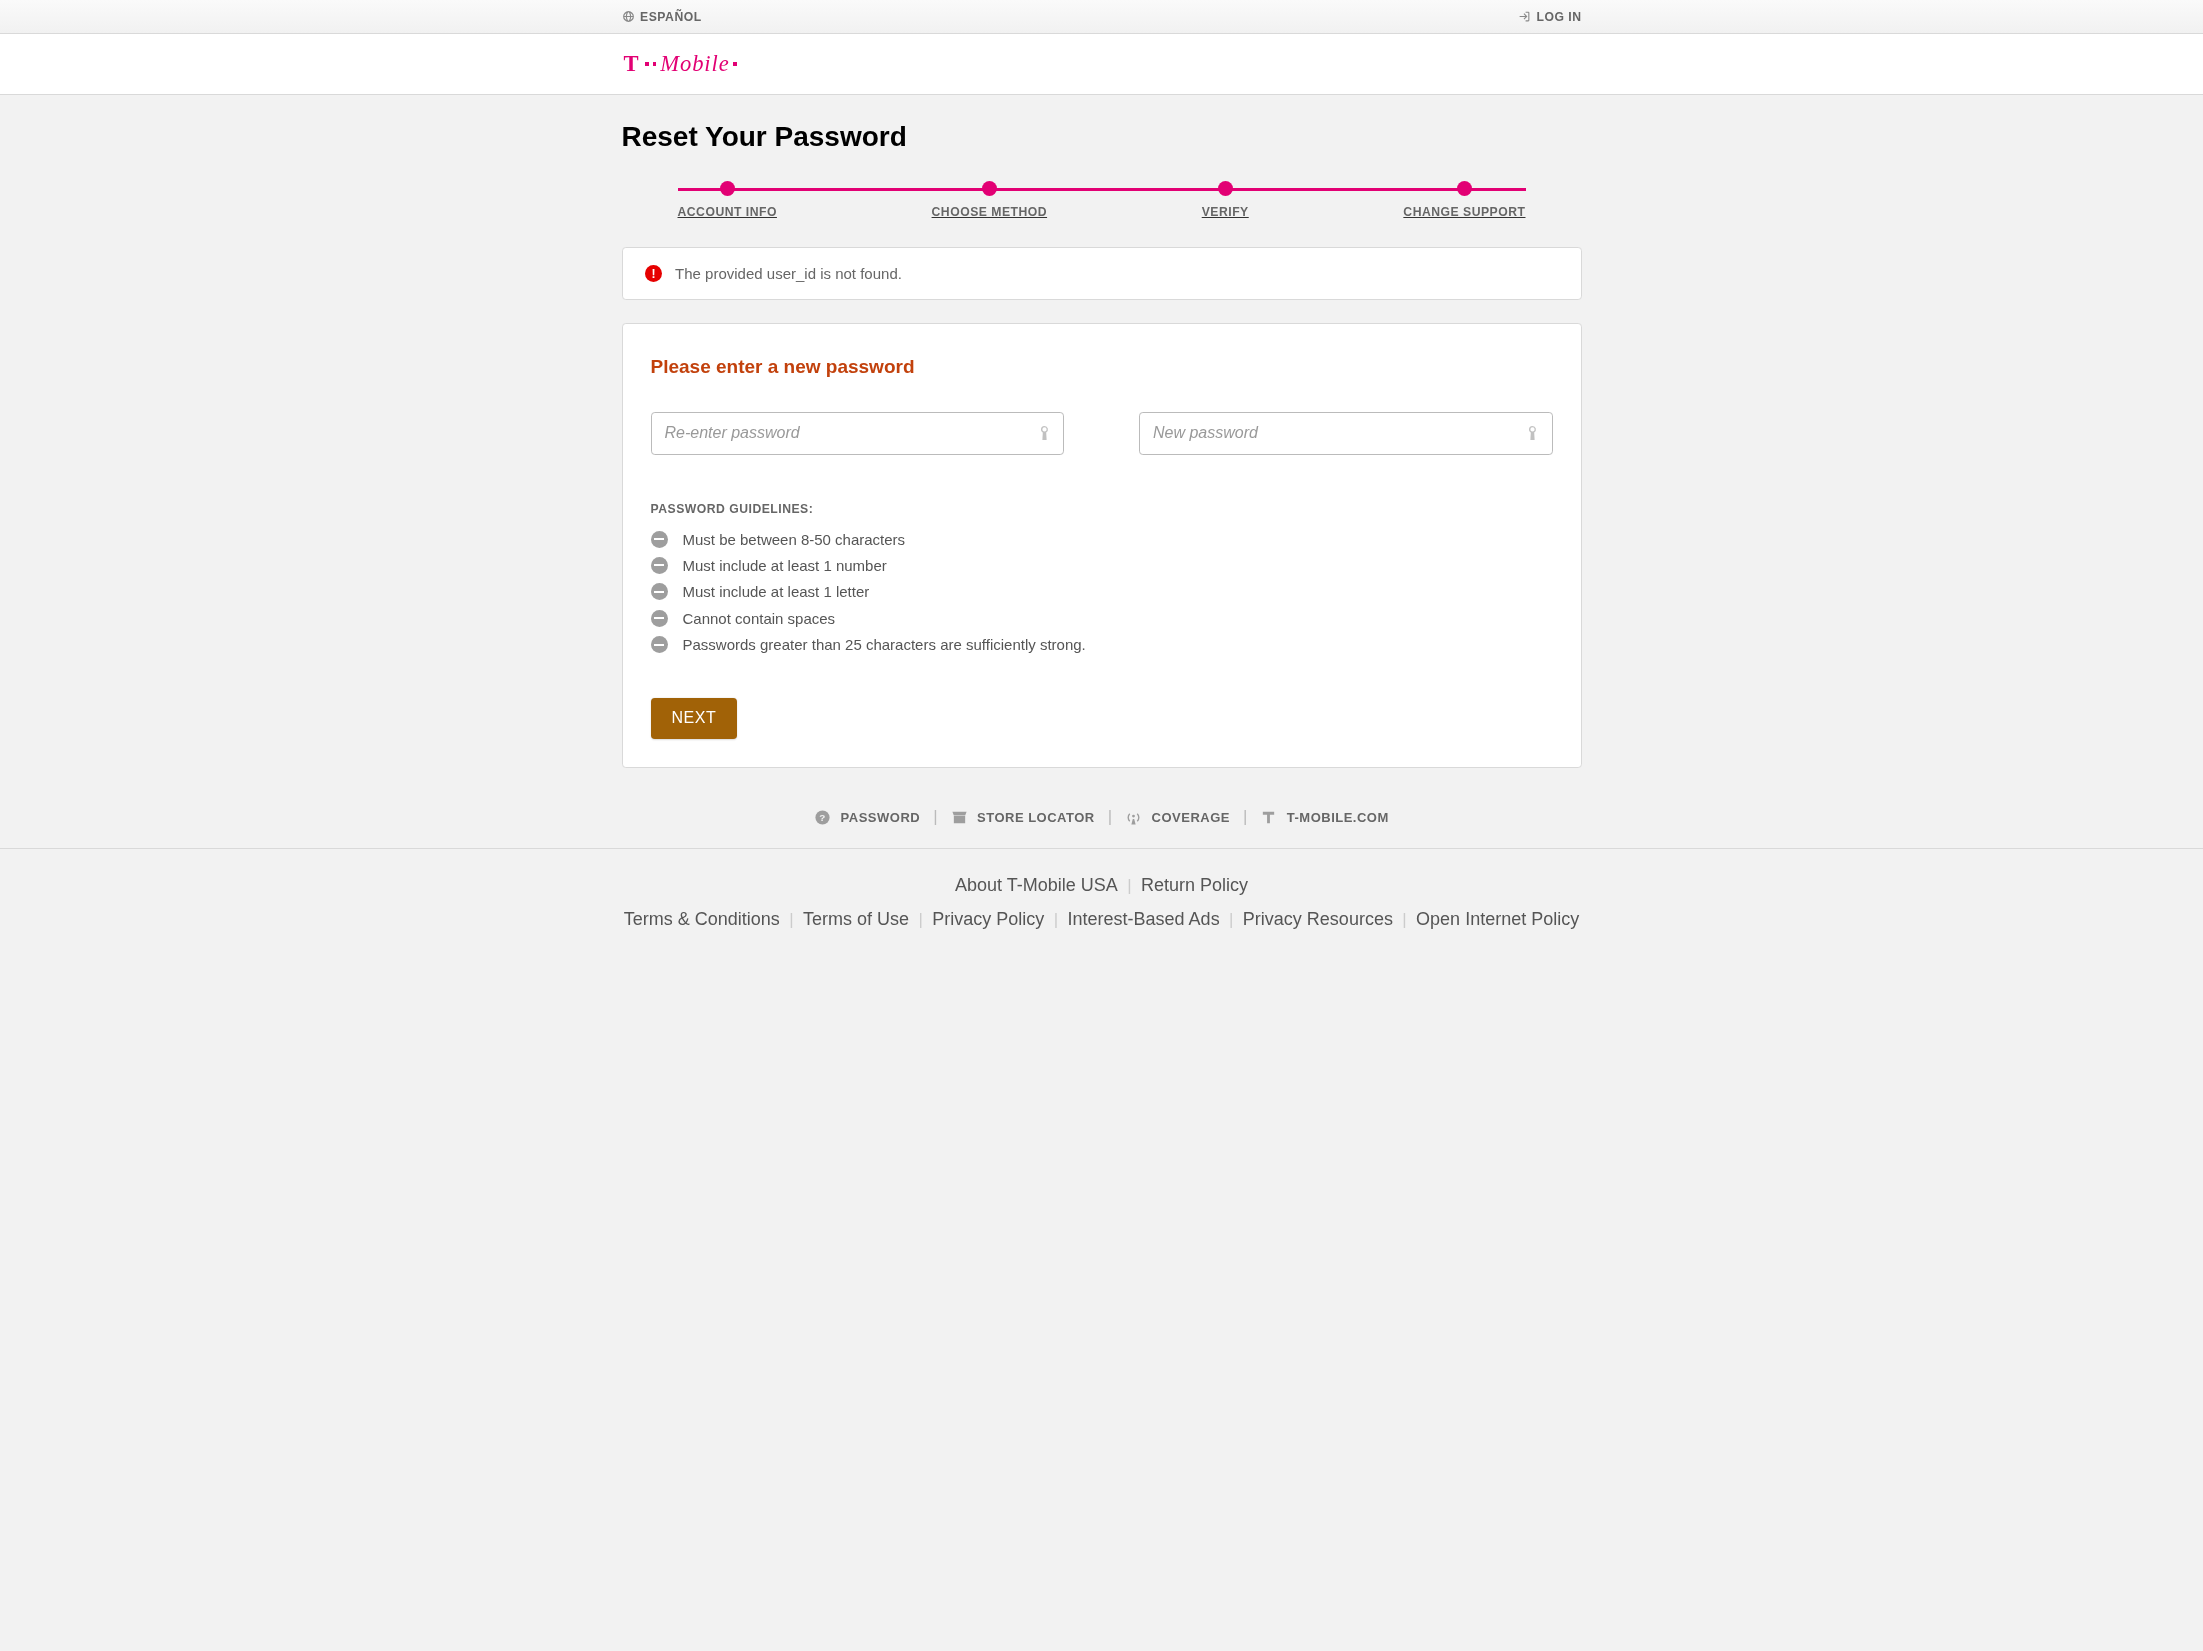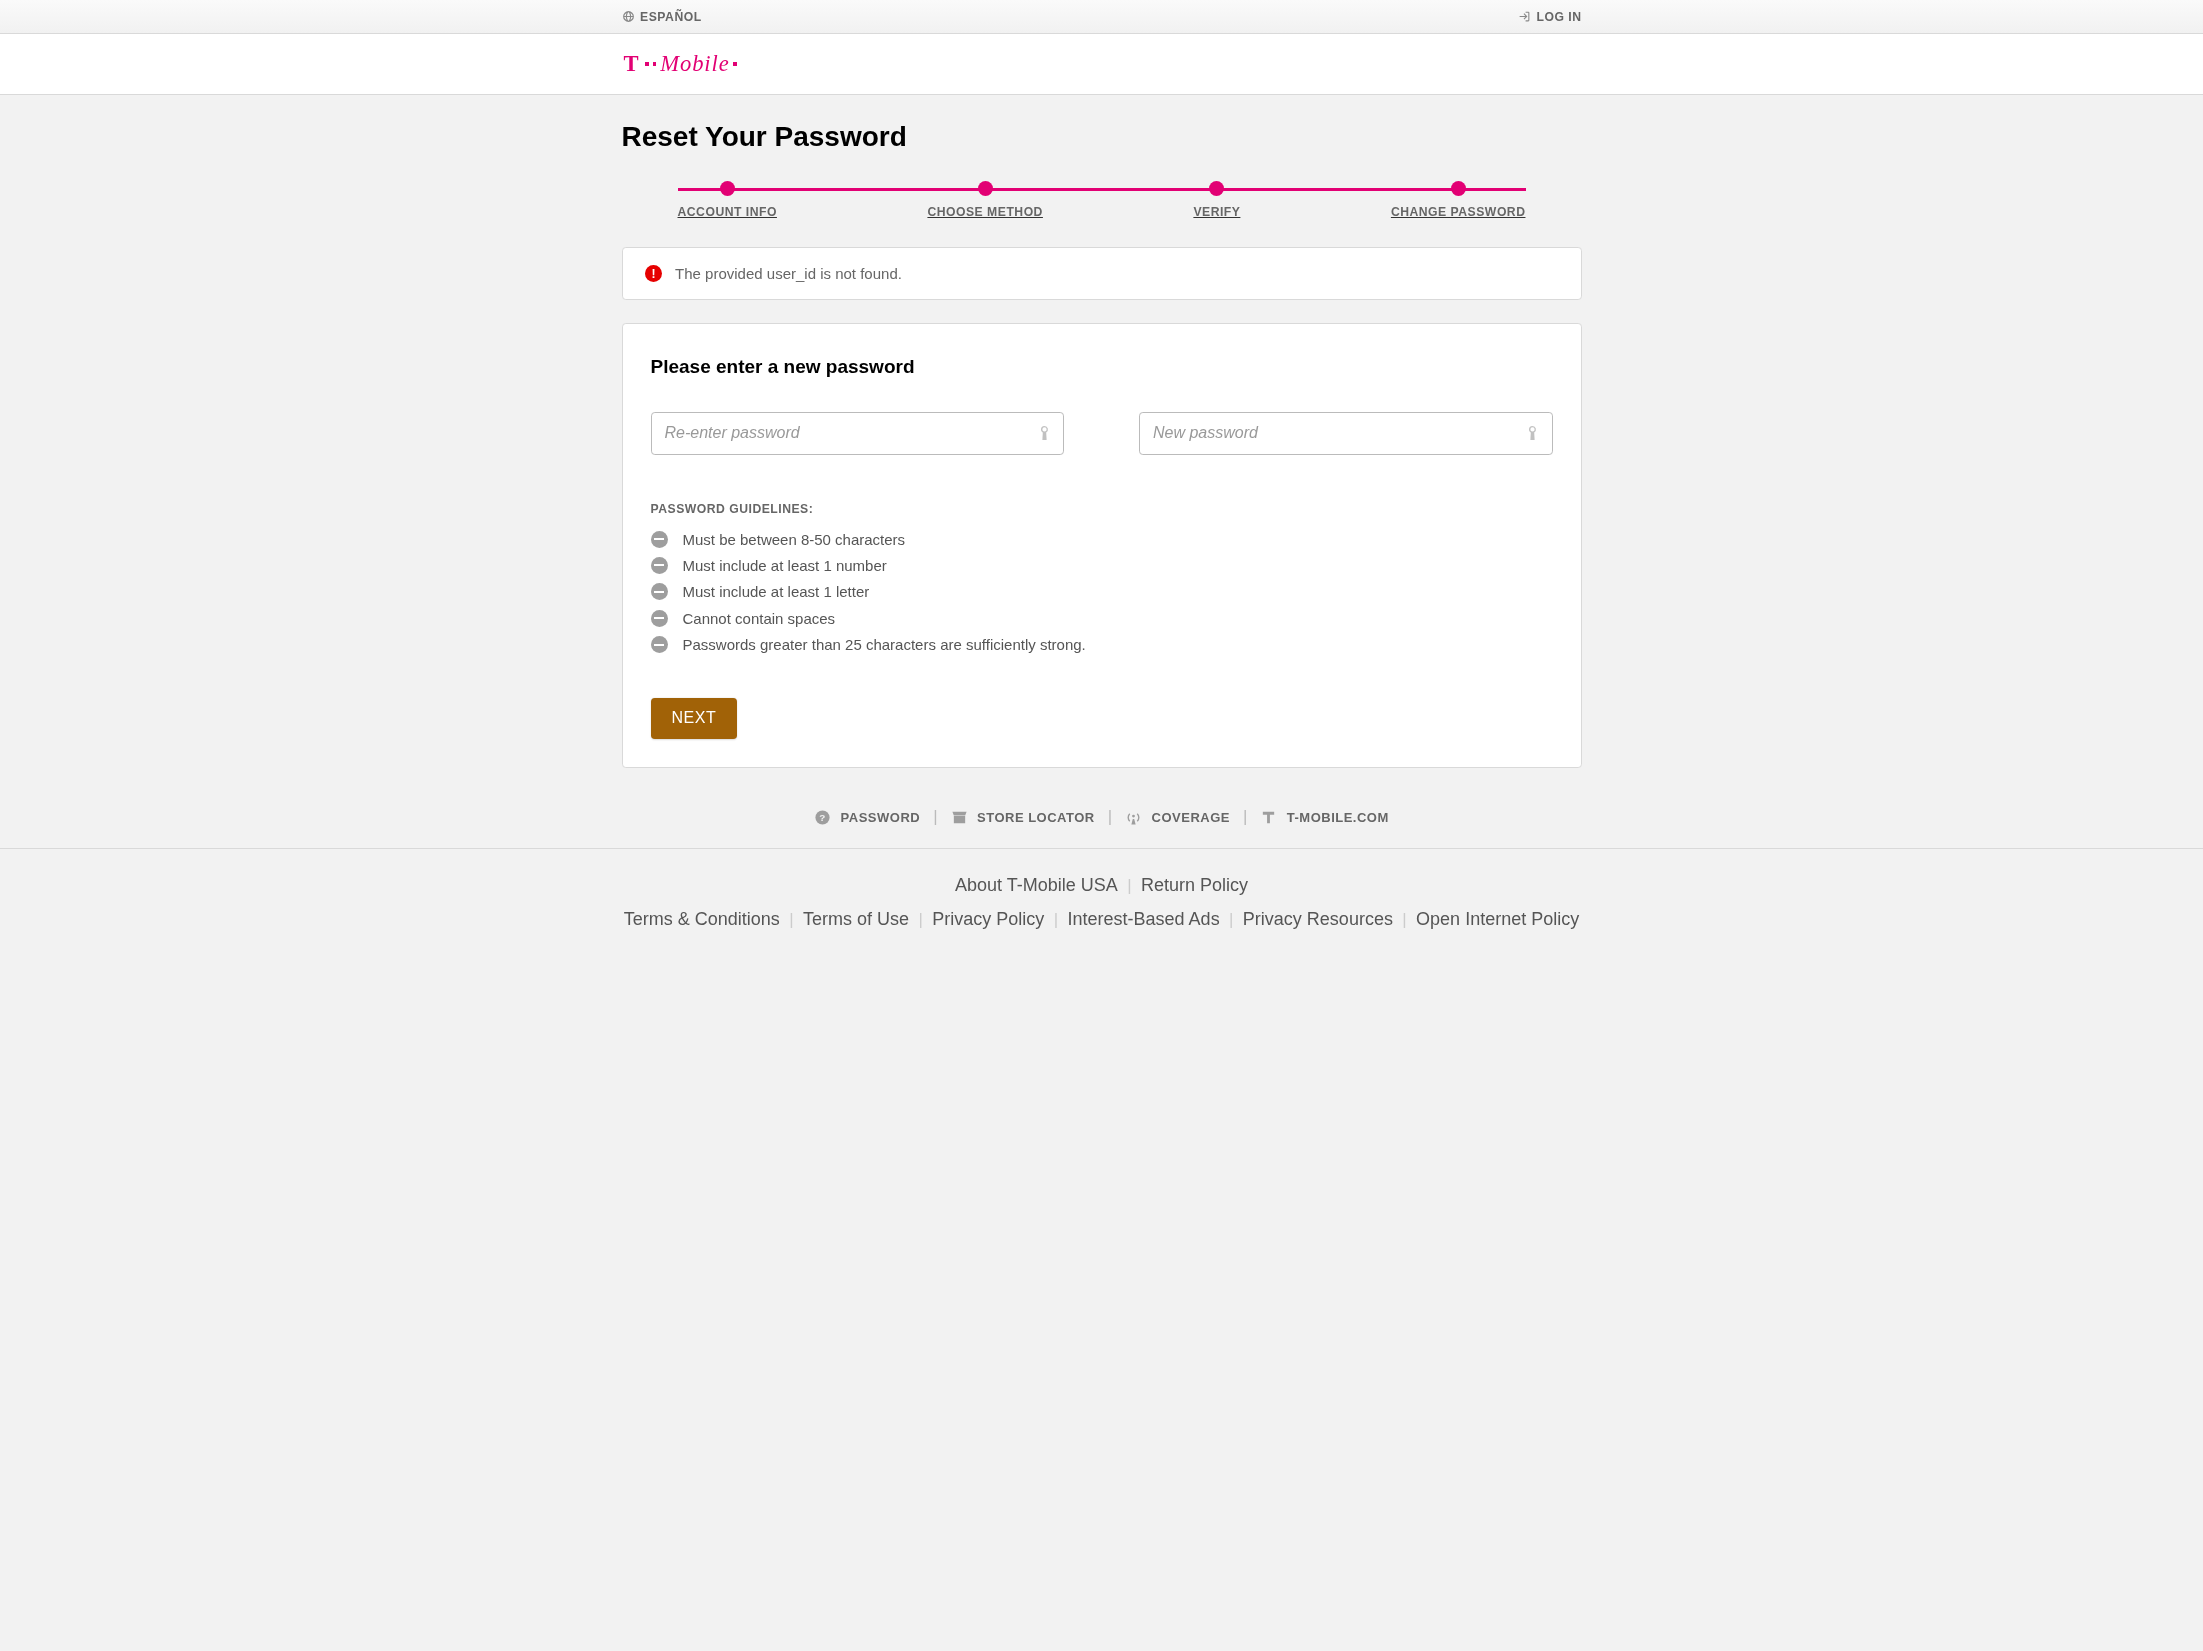--- a/index.html
+++ b/index.html
@@ -121,21 +121,21 @@
     align-items: center;
     justify-content: center;
     font-size: 12.2px;
     font-weight: 700;
   }
   .error-card .msg { color: #666; font-size: 15px; }
   .form-card { padding: 32px 28px 28px; }
   .form-card h2 {
     font-size: 19px;
     font-weight: 700;
-    color: #000000;
+    color: #c2410c;
     margin-bottom: 34px;
   }
   .row {
     display: flex;
     gap: 75px;
     margin-bottom: 47px;
   }
   .field {
     flex: 1;
     position: relative;
@@ -286,21 +286,21 @@
     <div class="step">
       <div class="dot"></div>
       <div class="lbl">CHOOSE METHOD</div>
     </div>
     <div class="step">
       <div class="dot"></div>
       <div class="lbl">VERIFY</div>
     </div>
     <div class="step">
       <div class="dot"></div>
-      <div class="lbl">CHANGE PASSWORD</div>
+      <div class="lbl">CHANGE SUPPORT</div>
     </div>
   </div>
 
   <div class="card error-card">
     <div class="err-icon">!</div>
     <div class="msg">The provided user_id is not found.</div>
   </div>
 
   <div class="card form-card">
     <h2>Please enter a new password</h2>

